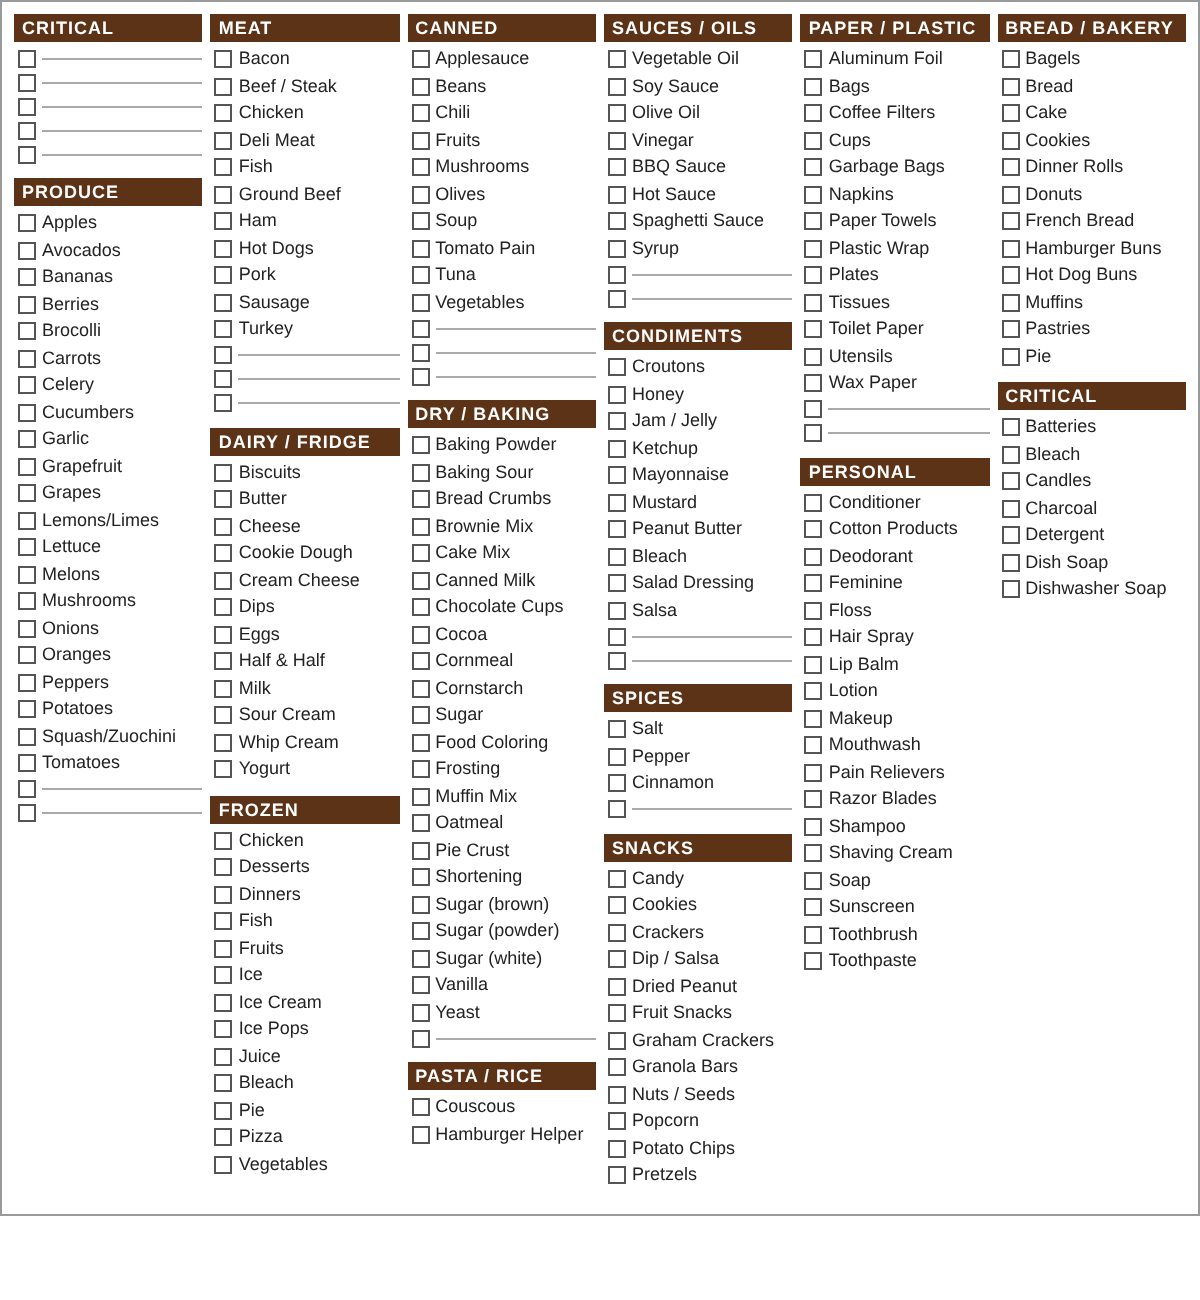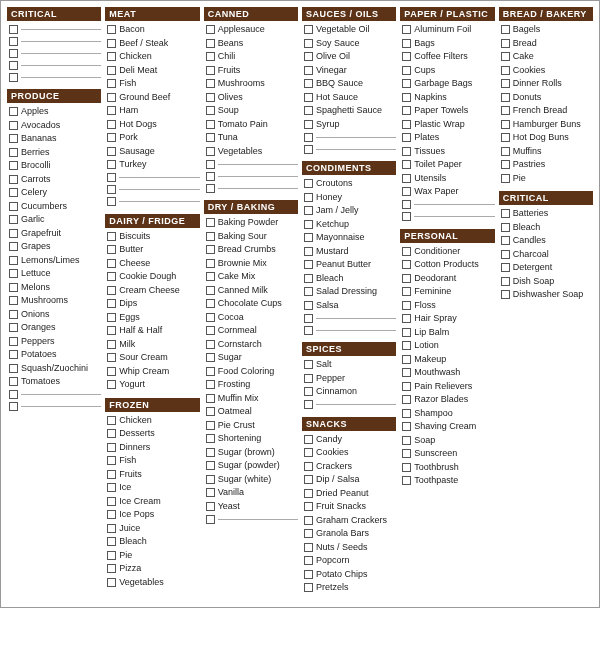--- a/index.html
+++ b/index.html
@@ -506,20 +506,31 @@
         </div>
         <div class="section-item">
           <span class="cb"></span>
           <span>Yeast</span>
         </div>
         <div class="blank-line">
           <span class="cb"></span>
           <span class="line"></span>
         </div>
       </div>
+      <div class="section">
+        <div class="section-header">PASTA / RICE</div>
+        <div class="section-item">
+          <span class="cb"></span>
+          <span>Couscous</span>
+        </div>
+        <div class="section-item">
+          <span class="cb"></span>
+          <span>Hamburger Helper</span>
+        </div>
+      </div>
     </div>
     <div class="column">
       <div class="section">
         <div class="section-header">SAUCES / OILS</div>
         <div class="section-item">
           <span class="cb"></span>
           <span>Vegetable Oil</span>
         </div>
         <div class="section-item">
           <span class="cb"></span>

